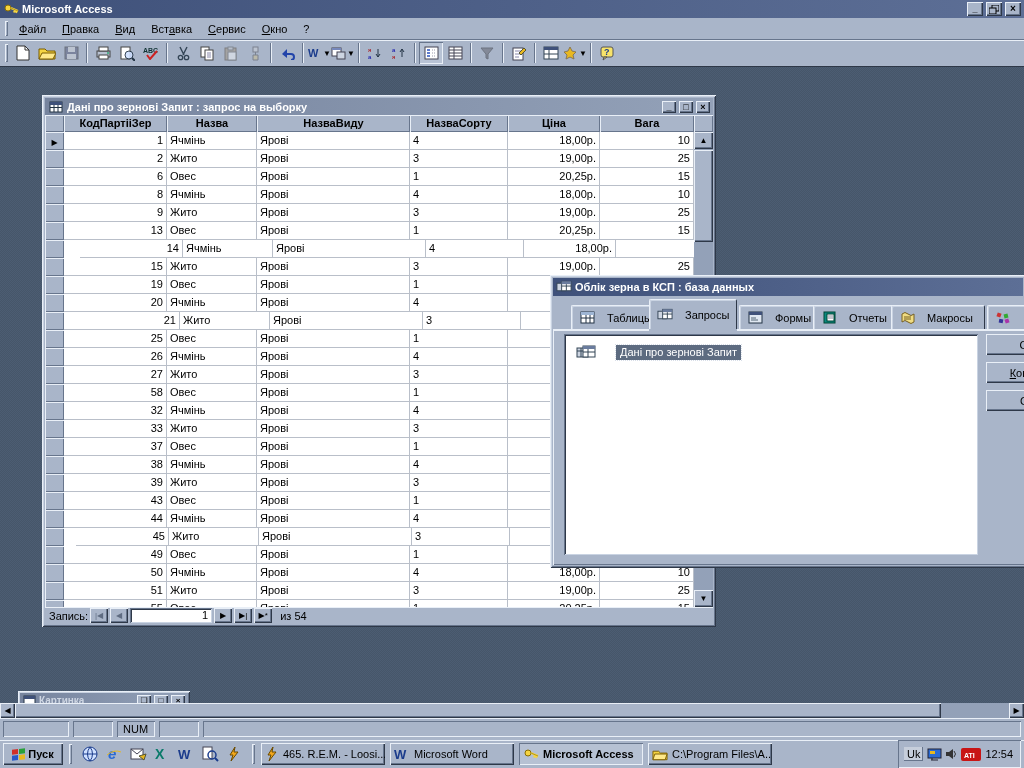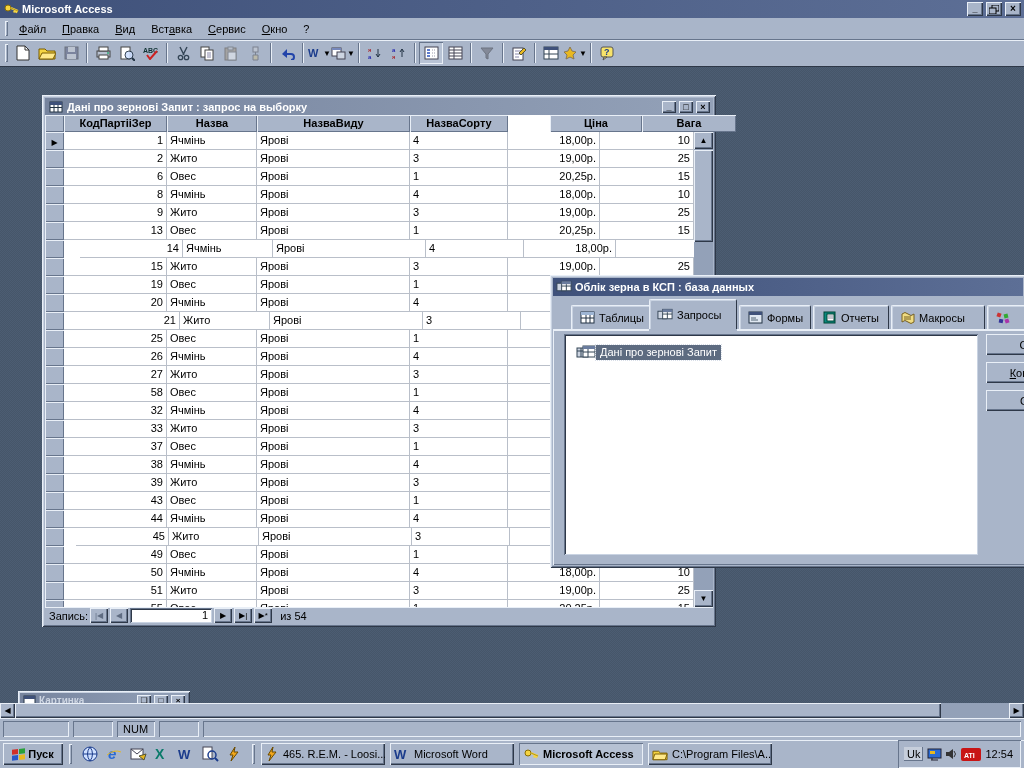--- a/index.html
+++ b/index.html
@@ -58,28 +58,28 @@
   .vthumb{height:92px;margin-top:1px;background:var(--face);}
   .navbar{position:absolute;left:3px;bottom:3px;right:3px;height:17px;background:var(--face);display:flex;align-items:center;gap:2px;
     box-shadow:inset 0 1px 0 var(--hl);padding-left:4px;}
   .navbtn{width:18px;height:15px;background:var(--face);display:flex;align-items:center;justify-content:center;font-size:8px;}
   .navbtn.dim{color:#5f6c82;}
   .navfield{width:82px;height:15px;text-align:right;padding:1px 4px 0 0;font-size:11px;}
   
   .dbwin{position:absolute;left:550px;top:208px;width:476px;height:293px;background:var(--face);padding:3px;overflow:hidden;}
   .dbtitle{height:18px;}
   .tabstrip{position:absolute;left:3px;top:26px;right:0;height:28px;}
-  .tab{position:absolute;bottom:0;height:24px;background:var(--face);display:flex;align-items:center;gap:4px;padding:0 7px;
+  .tab{position:absolute;bottom:0;height:24px;background:var(--face);display:flex;align-items:center;gap:12px;padding:0 7px;
     border:1px solid var(--dk);border-bottom:0;border-left-color:var(--hl);border-top-color:var(--hl);
     border-radius:2px 2px 0 0;box-shadow:inset 1px 1px 0 var(--face-l);white-space:nowrap;}
   .tab.active{height:30px;z-index:5;box-shadow:inset 1px 1px 0 var(--face-l),0 2px 0 var(--face);}
   .dbbody{position:absolute;left:3px;top:54px;right:-4px;bottom:3px;border-top:1px solid var(--hl);}
   .listbox{position:absolute;left:11px;top:4px;width:414px;bottom:10px;}
   .listbox-inner{position:absolute;inset:2px;background:#fff;overflow:hidden;}
-  .qitem{display:flex;align-items:center;gap:0;margin:8px 0 0 10px;}
+  .qitem{display:flex;align-items:center;gap:20px;margin:8px 0 0 10px;}
   .qitem-label{background:#5d6b80;color:#fff;padding:1px 4px 2px 4px;outline:1px dotted #d8dee8;}
   .dbbuttons{position:absolute;left:433px;top:4px;width:120px;}
   .dbbtn{width:110px;height:21px;background:var(--face);margin-bottom:7px;display:flex;align-items:center;justify-content:center;
     white-space:nowrap;}
   
   .minwin{position:absolute;left:18px;top:624px;width:172px;height:20px;background:var(--face);padding:2px;}
   .minwin .titlebar{height:15px;color:#cdd5e2;}
   .mbtn{width:14px;height:12px;background:var(--face);color:#000;font-size:8px;display:flex;align-items:center;justify-content:center;font-weight:bold;}
   
   .hscroll{position:absolute;left:0;top:636px;width:1024px;height:15px;background:#93a1b8;display:flex;}
@@ -323,21 +323,21 @@
         <span class="win-btn small-btn b-btn2">□</span>
         <span class="win-btn small-btn b-btn2">×</span>
       </div>
       <div class="sheet">
         <div class="hdr-row" id="hdr-row">
             <span class="hdr-cell" style="width: 19px;"></span>
             <span class="hdr-cell" style="width: 103px;">КодПартііЗер</span>
             <span class="hdr-cell" style="width: 90px;">Назва</span>
             <span class="hdr-cell" style="width: 153px;">НазваВиду</span>
             <span class="hdr-cell" style="width: 98px;">НазваСорту</span>
-            <span class="hdr-cell" style="width: 92px; margin-left: 42px;">Ціна</span>
+            <span class="hdr-cell" style="width: 92px;">Ціна</span>
             <span class="hdr-cell" style="width: 94px;">Вага</span>
             <span class="hdr-cell" style="flex: 1 1 0%;"></span>
           </div>
         <div class="rows-wrap">
           <div class="rows" id="data-rows">
               <div class="drow">
                 <span class="dcell dsel" style="width: 19px;">▶</span>
                 <span class="dcell num" style="width: 103px;">1</span>
                 <span class="dcell " style="width: 90px;">Ячмінь</span>
                 <span class="dcell " style="width: 153px;">Ярові</span>

